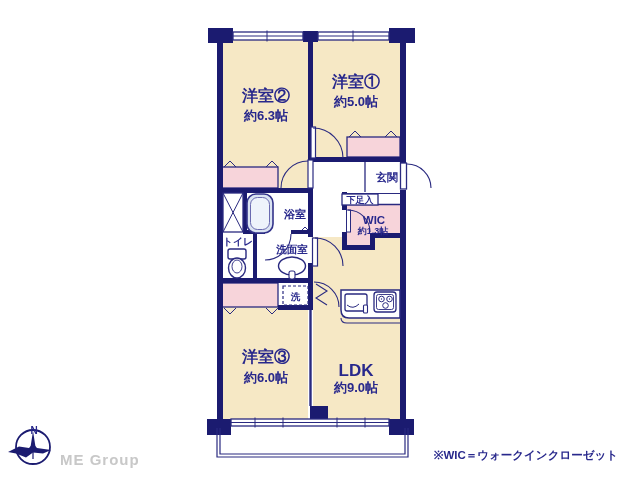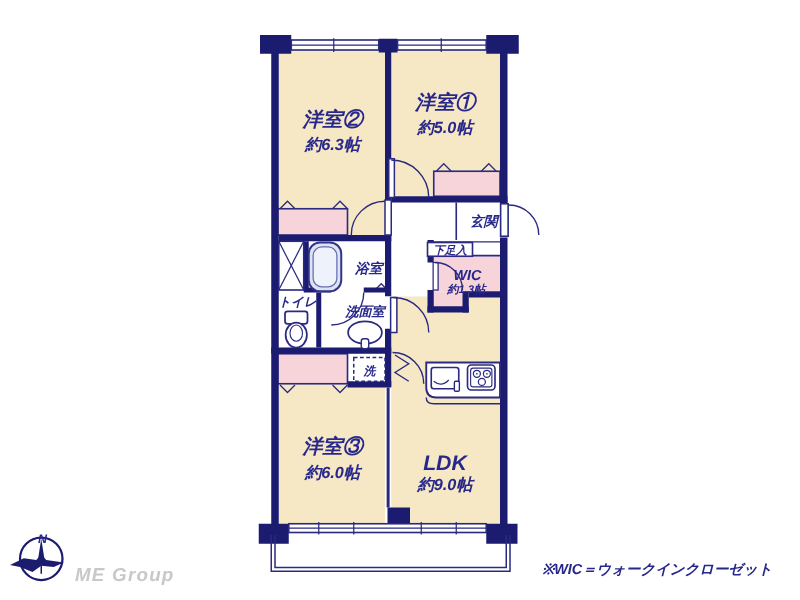--- a/index.html
+++ b/index.html
@@ -1,17 +1,17 @@
 <!DOCTYPE html>
 <html><head>
 <meta charset="utf-8">
 <style>
   html,body{margin:0;padding:0;background:#ffffff;}
   .page{position:relative;width:640px;height:480px;background:#ffffff;overflow:hidden;
-        font-family:"Liberation Sans", sans-serif;font-style:italic;}
+        font-family:"Liberation Sans", sans-serif;}
   svg text{font-family:"Liberation Sans", sans-serif;font-weight:bold;}
 </style>
 </head>
 <body>
 
 <div class="page">
 <svg width="640" height="480" viewBox="0 0 640 480">
 
   <g>
     <rect x="223" y="36" width="85" height="152" fill="#f6e8c5"></rect>

